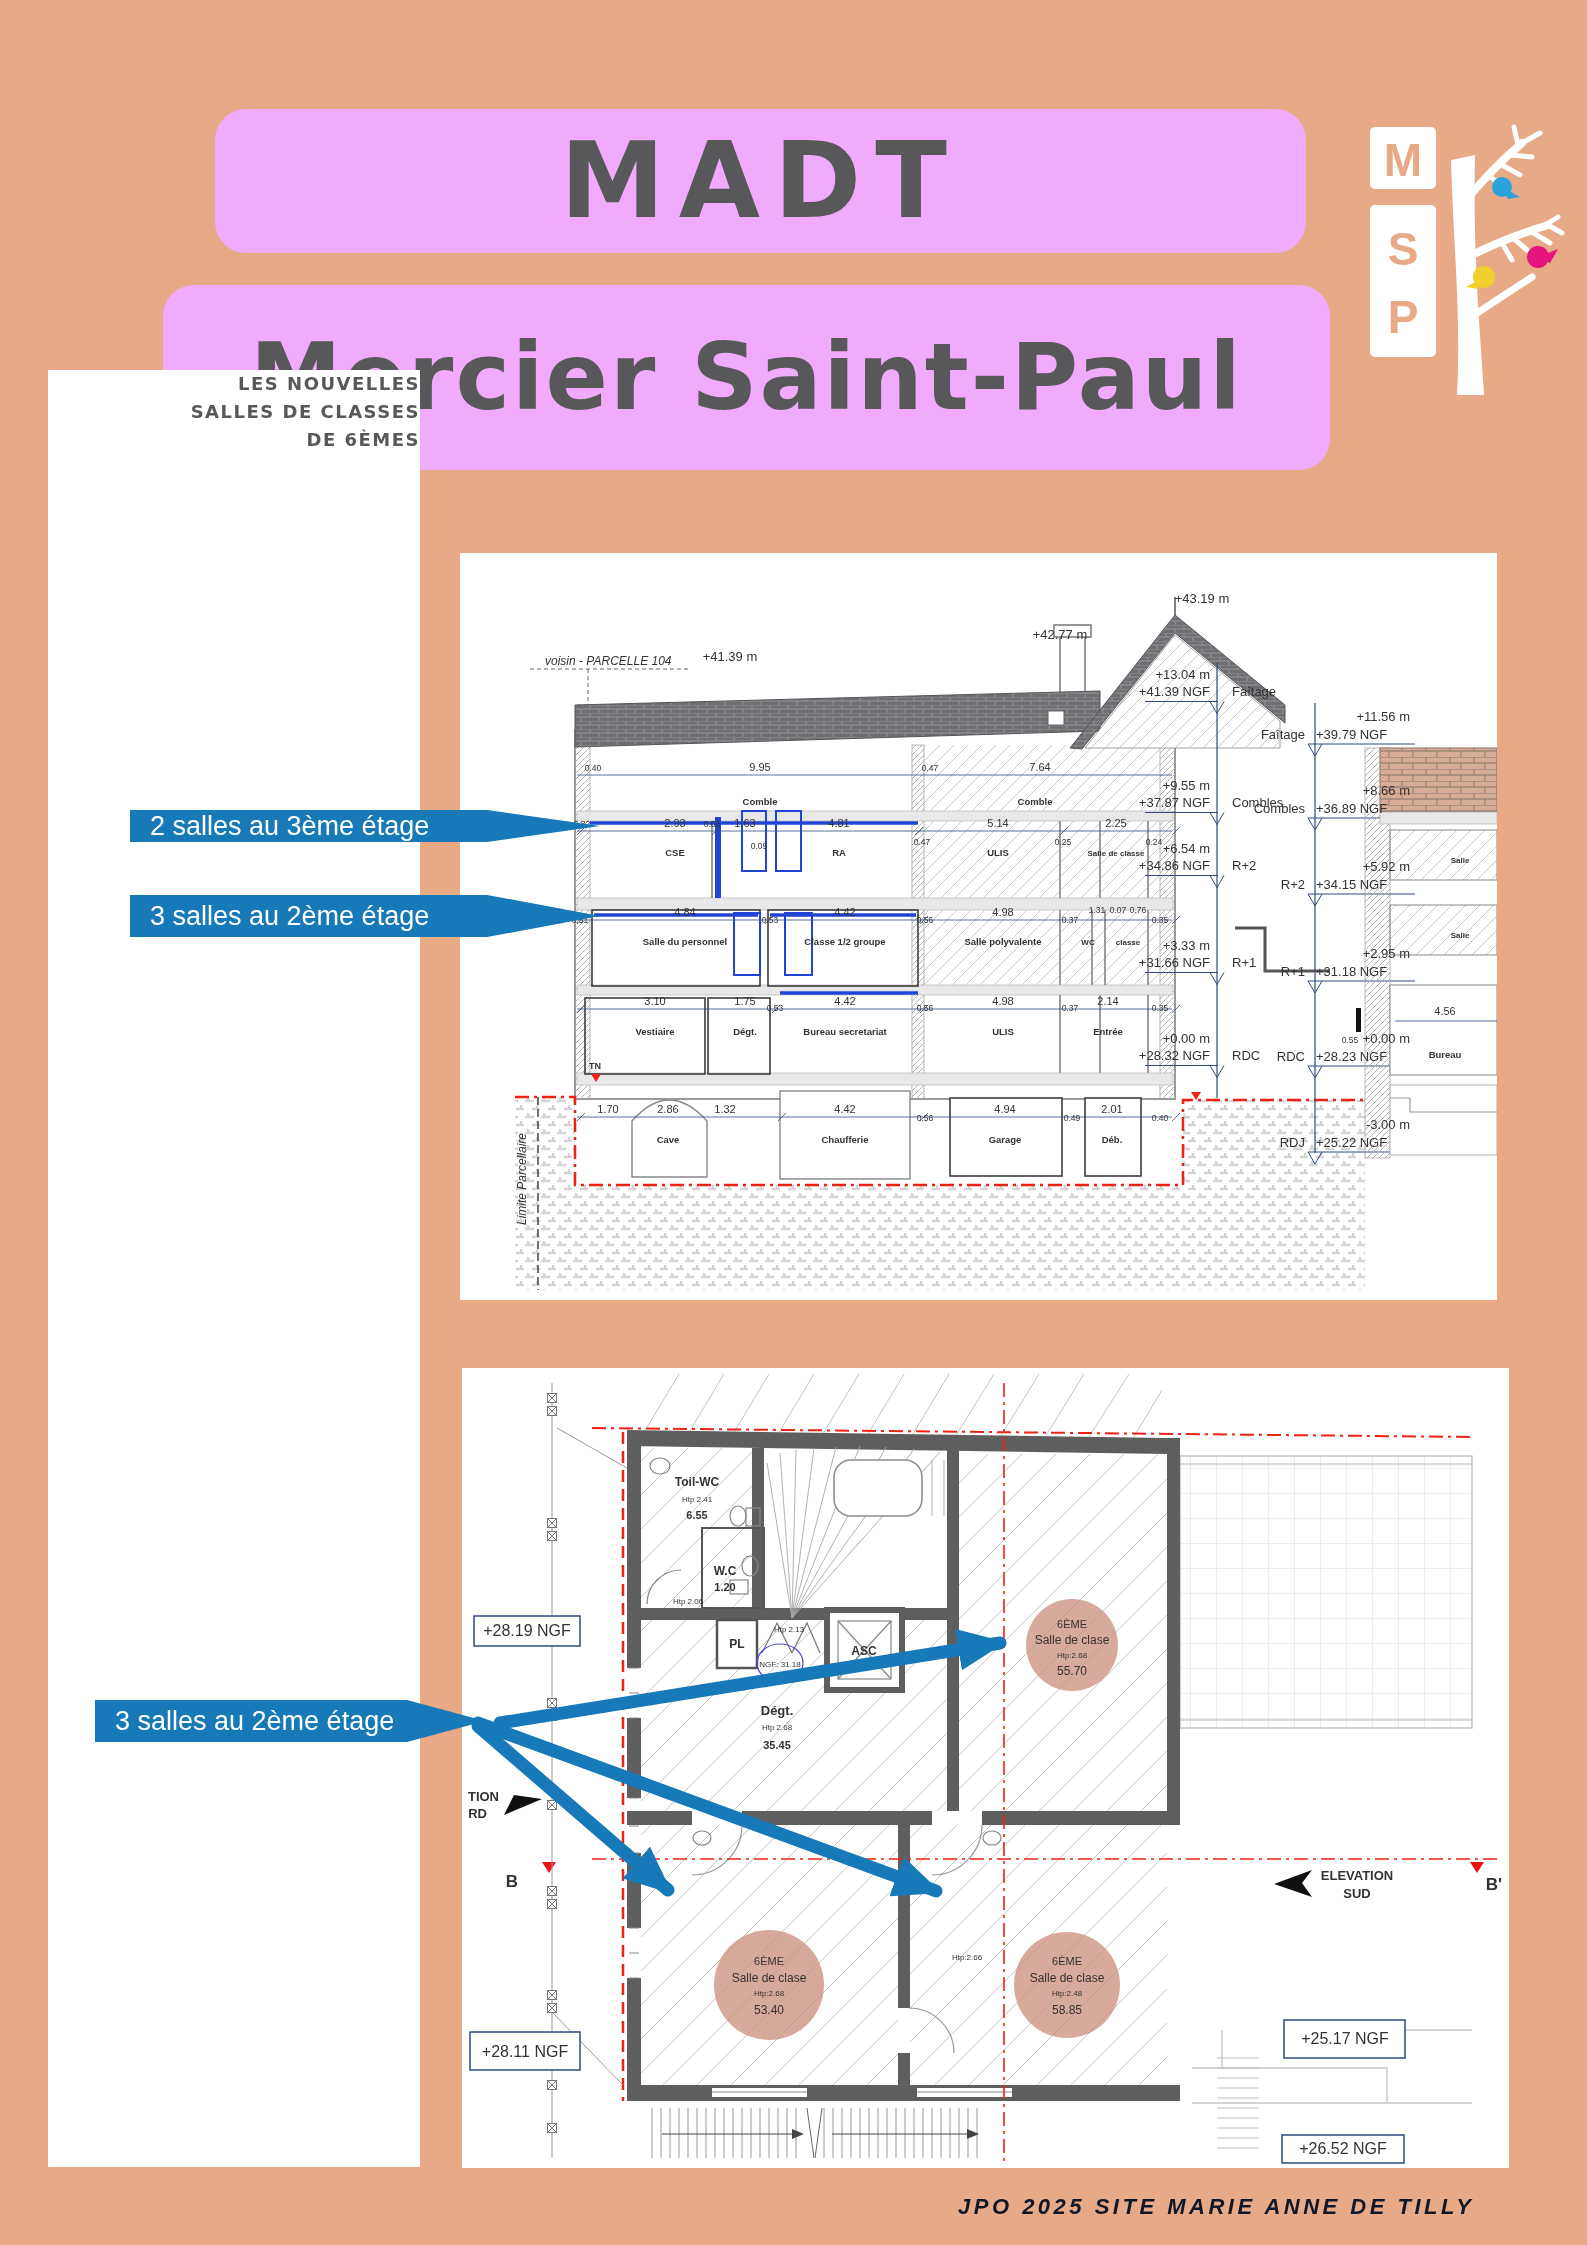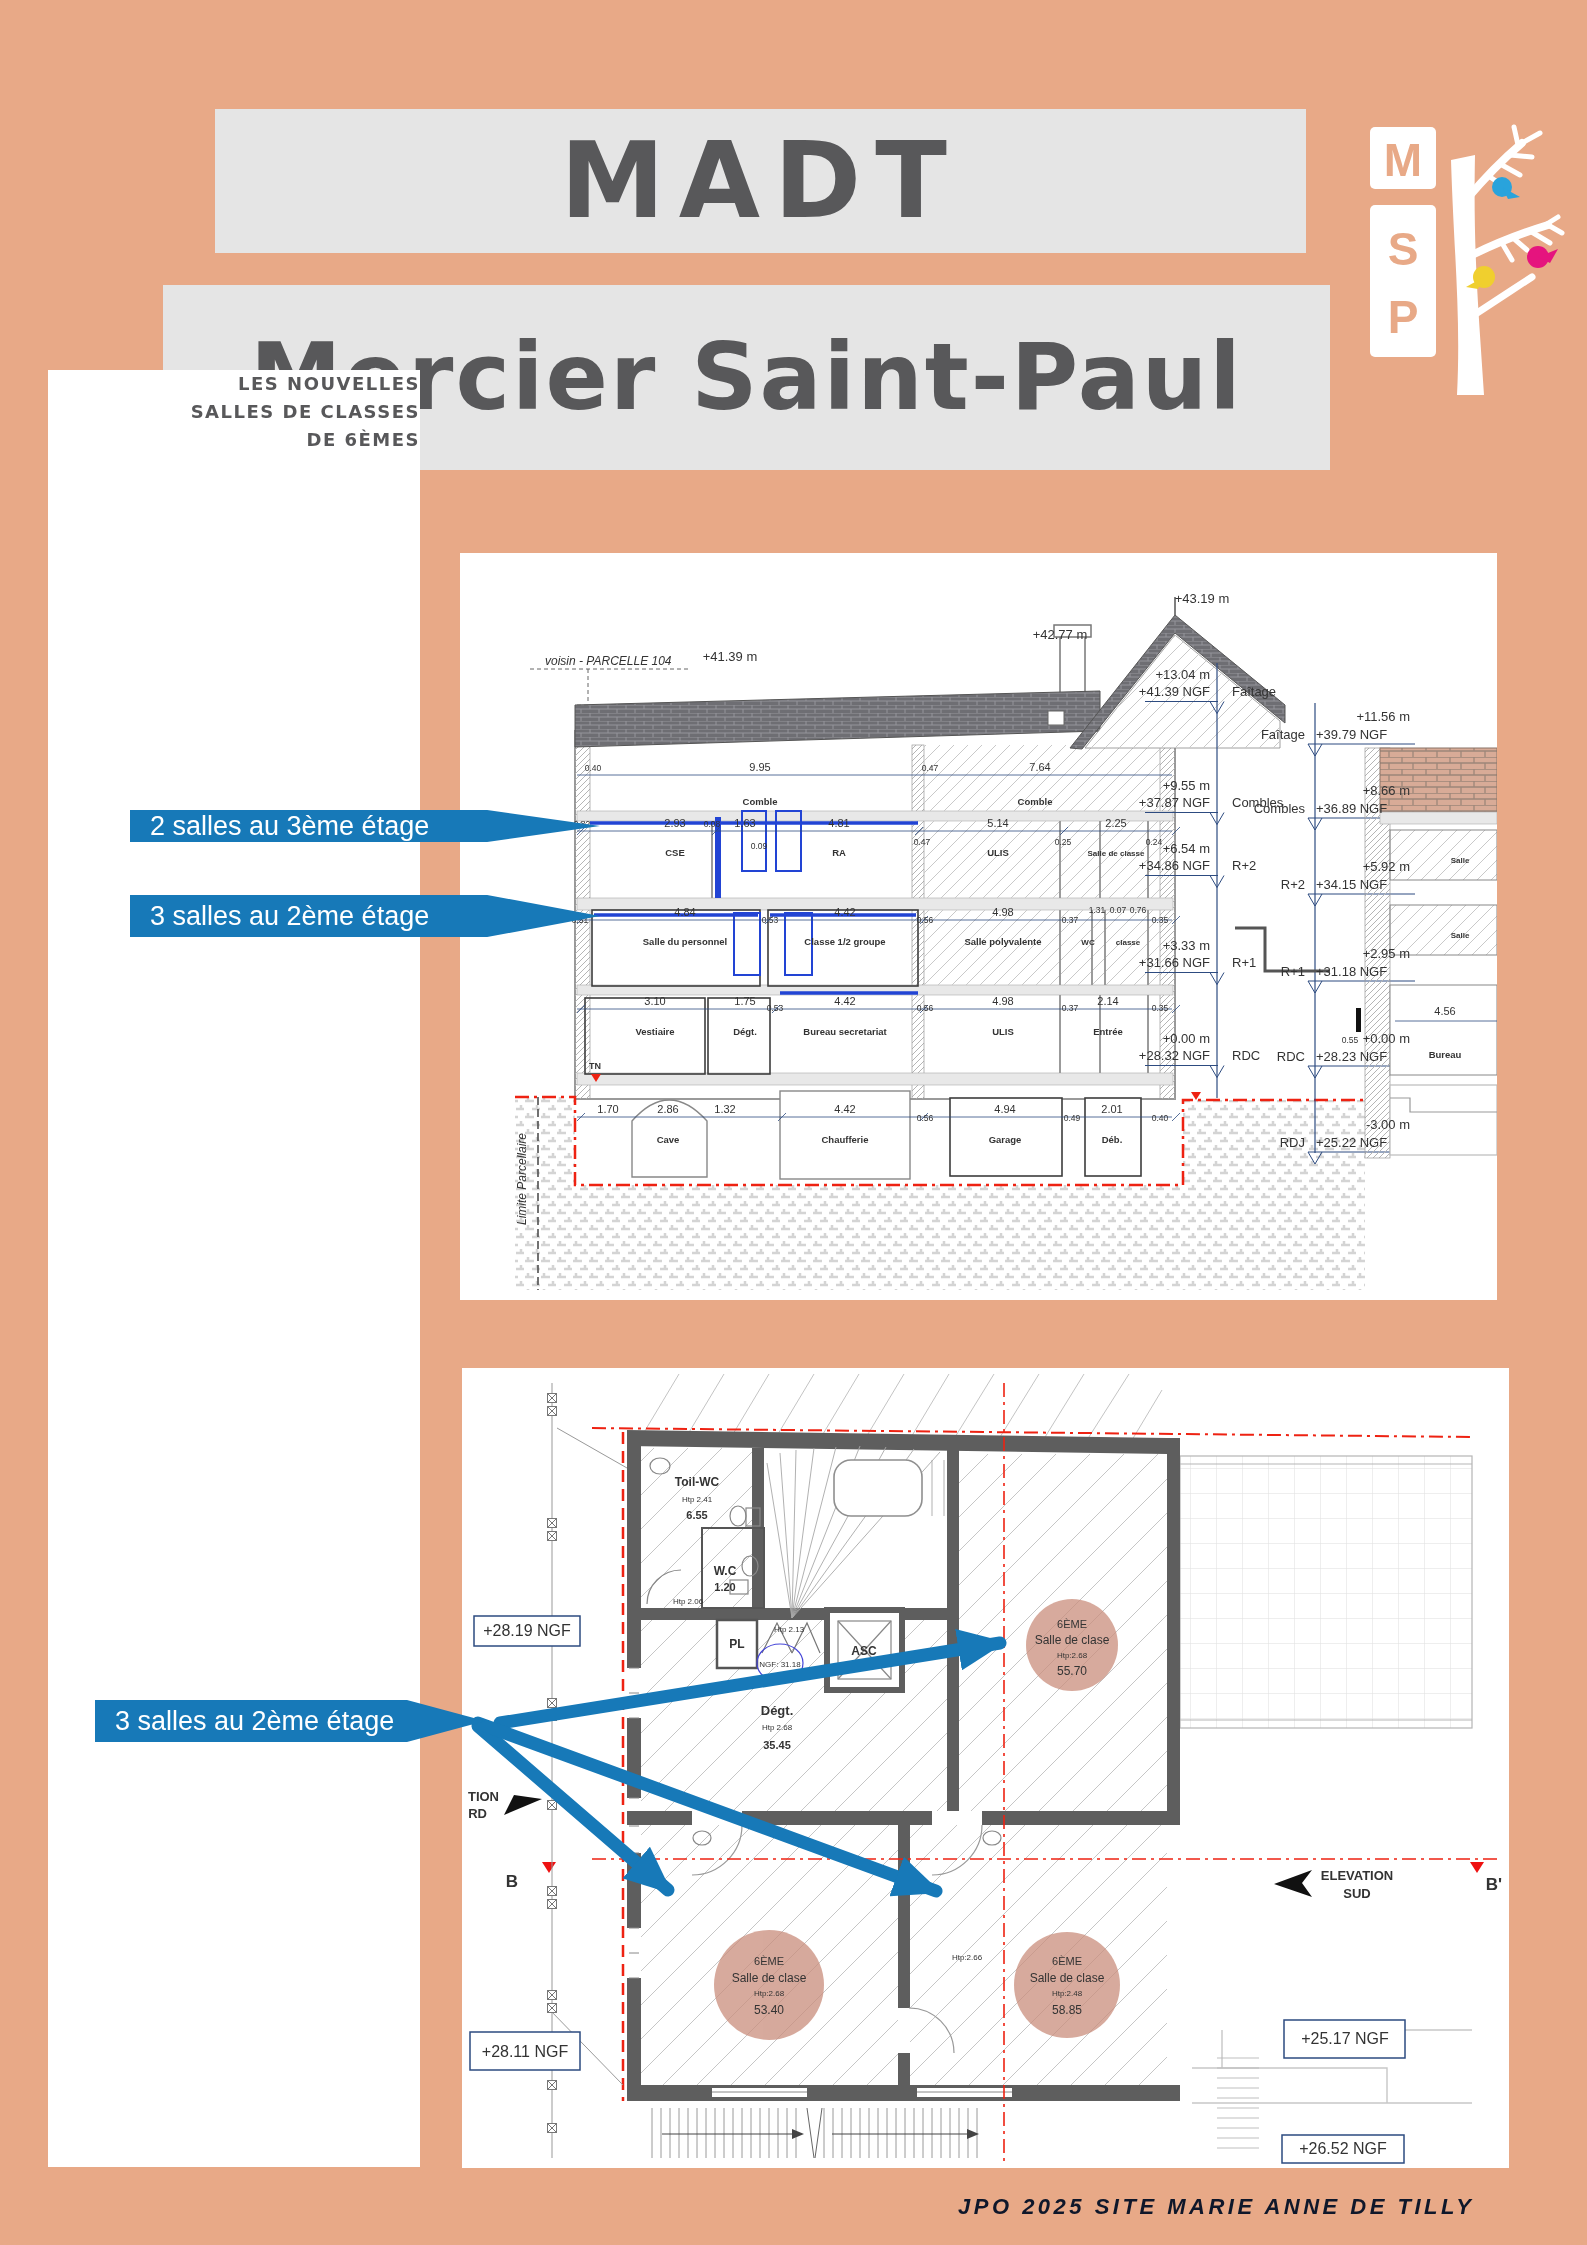--- a/index.html
+++ b/index.html
@@ -1,18 +1,18 @@
 <!DOCTYPE html>
 <html><head>
 <meta charset="utf-8">
 <style>
   html,body{margin:0;padding:0;background:#888;}
   .page{position:relative;width:1587px;height:2245px;background:#e8a987;overflow:hidden;
         font-family:"Liberation Sans",sans-serif;}
-  .title-box{position:absolute;background:#e5e5e5;display:flex;align-items:center;justify-content:center;}
+  .title-box{position:absolute;background:#f0abfc;display:flex;align-items:center;justify-content:center;border-radius:31px;}
   .box1{left:215px;top:109px;width:1091px;height:144px;}
   .box2{left:163px;top:285px;width:1167px;height:185px;}
   .box1 span{font-family:"DejaVu Sans",sans-serif;font-weight:bold;font-size:105px;
              letter-spacing:14px;color:#58585a;}
   .box2 span{font-family:"DejaVu Sans",sans-serif;font-weight:bold;font-size:92px;
              letter-spacing:2px;color:#58585a;}
   .logo{position:absolute;left:1362px;top:105px;width:205px;height:295px;}
   .sidebar{position:absolute;left:48px;top:370px;width:372px;height:1797px;background:#fff;}
   .sidebar-heading{text-align:right;font-family:"DejaVu Sans",sans-serif;
       font-weight:bold;font-size:18px;letter-spacing:1.5px;color:#58585a;line-height:1.55;}

